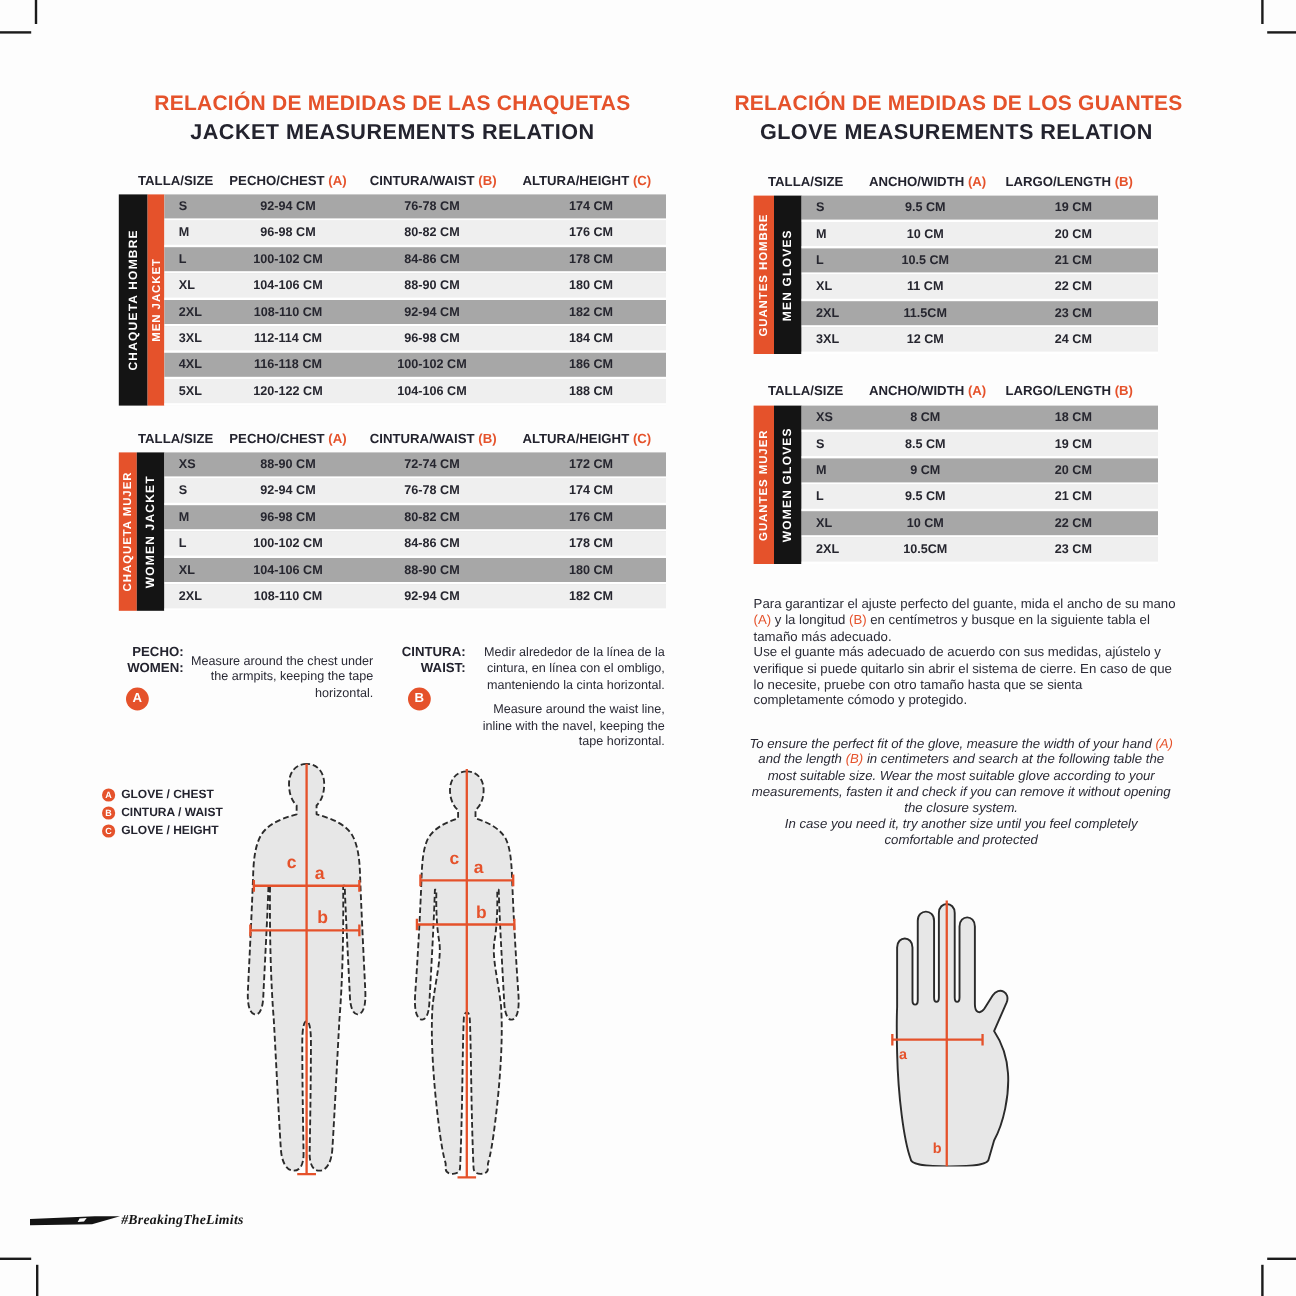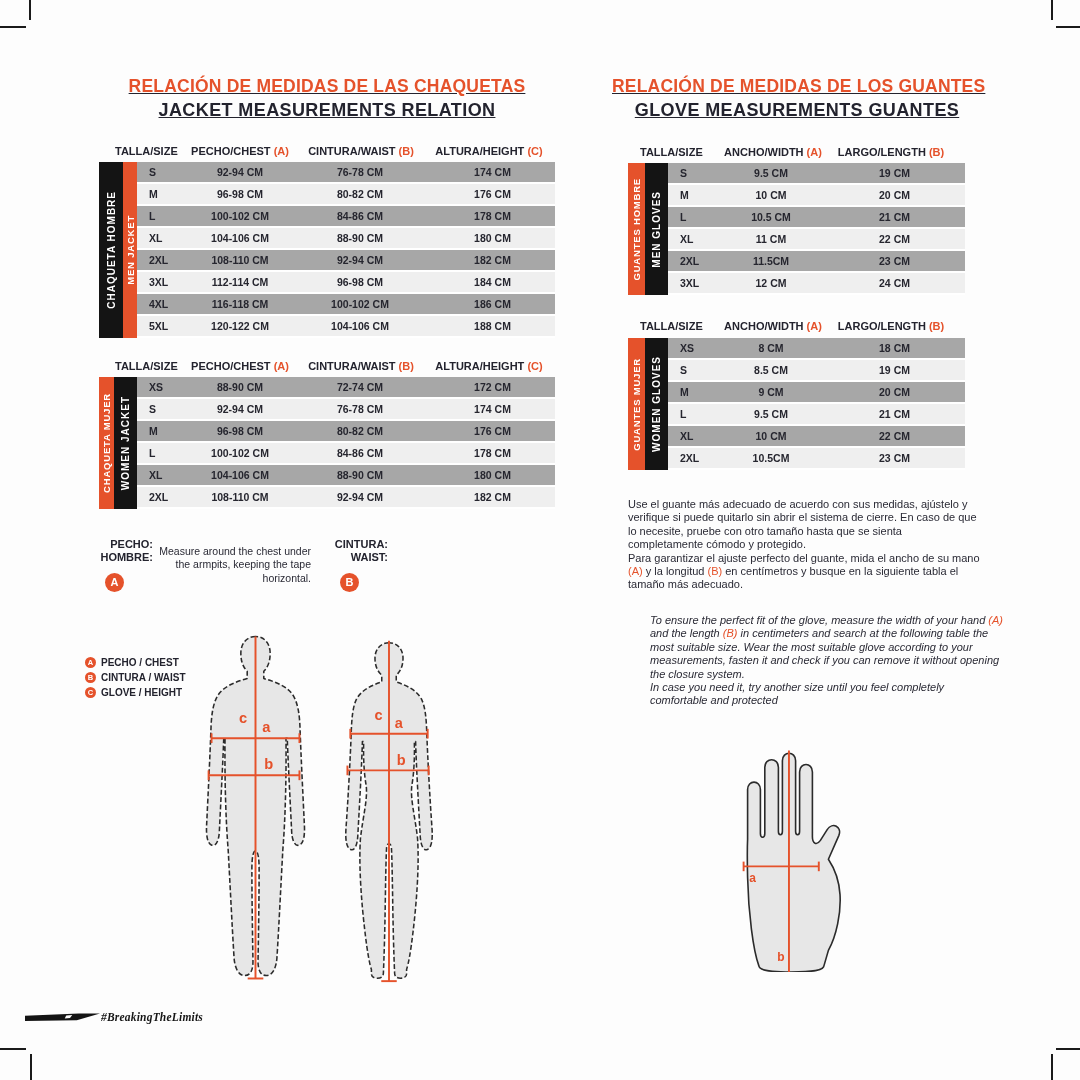--- a/index.html
+++ b/index.html
@@ -1,20 +1,20 @@
 <!DOCTYPE html>
 <html><head>
 <meta charset="utf-8">
 <style>
   :root{ --orange:#e5522b; --ink:#23232e; }
   html,body{margin:0;padding:0;background:#fff;}
   #canvas{position:relative;width:1080px;height:1080px;background:#fdfdfd;
           font-family:"Liberation Sans",sans-serif;color:var(--ink);overflow:hidden;}
   .abs{position:absolute;}
-  .titles{position:absolute;text-align:center;text-decoration:underline;}
+  .titles{position:absolute;text-align:center;}
   .title-es{font-weight:bold;font-size:17.5px;color:var(--orange);letter-spacing:.2px;white-space:nowrap;}
   .title-en{font-weight:bold;font-size:18px;color:var(--ink);letter-spacing:.4px;margin-top:3px;white-space:nowrap;}
   .th{position:absolute;font-size:11px;font-weight:bold;white-space:nowrap;color:var(--ink);}
   .th.centered{transform:translateX(-50%);}
   .ref{color:var(--orange);}
   .tbody{position:absolute;}
   .trow{display:grid;height:22px;border-bottom:2px solid #fff;box-sizing:border-box;align-items:center;}
   .jacket .trow{grid-template-columns:53px 100px 140px 125px;}
   .glove .trow{grid-template-columns:50px 106px 141px;}
   .trow:nth-child(odd){background:#a7a7a7;}
@@ -184,21 +184,21 @@
     <div class="trow">
       <span class="td size">2XL</span>
       <span class="td">108-110 CM</span>
       <span class="td">92-94 CM</span>
       <span class="td">182 CM</span>
     </div>
   </div>
 
   <div class="titles" style="left:612px;top:76px;width:370px;">
     <div class="title-es">RELACIÓN DE MEDIDAS DE LOS GUANTES</div>
-    <div class="title-en">GLOVE MEASUREMENTS GUANTES</div>
+    <div class="title-en">GLOVE MEASUREMENTS RELATION</div>
   </div>
 
   <div>
     <span class="th" style="left:640px;top:146px;">TALLA/SIZE</span>
     <span class="th centered" style="left:773px;top:146px;">
       <span>ANCHO/WIDTH</span> <span class="ref">(A)</span></span>
     <span class="th centered" style="left:891px;top:146px;">
       <span>LARGO/LENGTH</span> <span class="ref">(B)</span></span>
   </div>
 
@@ -286,40 +286,44 @@
     <div class="trow">
       <span class="td size">2XL</span>
       <span class="td">10.5CM</span>
       <span class="td">23 CM</span>
     </div>
   </div>
 
   <div class="mblock" style="left:95px;top:538px;width:216px;">
     <div class="mlabel">
       <div>PECHO:</div>
-      <div>HOMBRE:</div>
+      <div>WOMEN:</div>
       <div class="ref-circle">A</div>
     </div>
     <div class="mtext">
       <div class="en">Measure around the chest under the armpits, keeping the tape horizontal.</div>
     </div>
   </div>
 
   <div class="mblock" style="left:330px;top:538px;width:224px;">
     <div class="mlabel">
       <div>CINTURA:</div>
       <div>WAIST:</div>
       <div class="ref-circle">B</div>
     </div>
+    <div class="mtext">
+      <div class="es">Medir alrededor de la línea de la cintura, en línea con el ombligo, manteniendo la cinta horizontal.</div>
+      <div class="en">Measure around the waist line, inline with the navel, keeping the tape horizontal.</div>
+    </div>
   </div>
 
   <div class="legend" style="left:85px;top:655px;">
     <div class="legend-item">
       <span class="legend-circle">A</span>
-      <span class="legend-label">PECHO / CHEST</span>
+      <span class="legend-label">GLOVE / CHEST</span>
     </div>
     <div class="legend-item">
       <span class="legend-circle">B</span>
       <span class="legend-label">CINTURA / WAIST</span>
     </div>
     <div class="legend-item">
       <span class="legend-circle">C</span>
       <span class="legend-label">GLOVE / HEIGHT</span>
     </div>
   </div>
@@ -352,27 +356,27 @@
       <line x1="22" y1="138" x2="106" y2="138"></line>
       <line x1="22" y1="133" x2="22" y2="143"></line>
       <line x1="106" y1="133" x2="106" y2="143"></line>
     </g>
     <text class="fig-label" x="50" y="86">c</text>
     <text class="fig-label" x="71" y="94">a</text>
     <text class="fig-label" x="73" y="132">b</text>
   </svg>
 
   <div class="note" style="left:628px;top:498px;width:352px;">
-    <div>Use el guante más adecuado de acuerdo con sus medidas, ajústelo y verifique si puede quitarlo sin abrir el sistema de cierre. En caso de que lo necesite, pruebe con otro tamaño hasta que se sienta completamente cómodo y protegido.</div>
     <div>
       <span>Para garantizar el ajuste perfecto del guante, mida el ancho de su mano </span><span class="orange">(A)</span><span> y la longitud </span><span class="orange">(B)</span><span> en centímetros y busque en la siguiente tabla el tamaño más adecuado.</span>
     </div>
-  </div>
-
-  <div class="note en" style="left:650px;top:614px;width:354px;">
+    <div>Use el guante más adecuado de acuerdo con sus medidas, ajústelo y verifique si puede quitarlo sin abrir el sistema de cierre. En caso de que lo necesite, pruebe con otro tamaño hasta que se sienta completamente cómodo y protegido.</div>
+  </div>
+
+  <div class="note en" style="left:624px;top:614px;width:354px;text-align:center;">
     <div>
       <span>To ensure the perfect fit of the glove, measure the width of your hand </span><span class="orange">(A)</span><span> and the length </span><span class="orange">(B)</span><span> in centimeters and search at the following table the most suitable size.  Wear the most suitable glove according to your measurements, fasten it and check if you can remove it without opening the closure system.</span>
     </div>
     <div>In case you need it, try another size until you feel completely comfortable and protected</div>
   </div>
 
   <svg class="abs" style="left:722px;top:740px;" width="128" height="232" viewBox="0 0 160 290">
     <path fill="#e7e7e7" stroke="#2b2b2b" stroke-width="2" stroke-linejoin="round" d="M46,282 C39,263 33,216 32,172 C31.5,150 31.5,135 32,124 L32,62 C32,49.5 48,49.5 48,62 L48,117 C48,123 53.5,123 53.5,117 L53.5,34 C53.5,21.5 70.5,21.5 70.5,34 L70.5,114 C70.5,120 75.5,120 75.5,114 L75.5,26 C75.5,13.5 92,13.5 92,26 L92,114 C92,120 97,120 97,114 L97,40 C97,27.5 113,27.5 113,40 L113,121 C113,130 118.5,132 123,125.5 L131.5,112 C138,102 150.5,108.5 146,119.5 L133,149 C141,161 146.5,177 147.5,193 C149,216 143,245 133,263 L127.5,282 C127.5,287.5 116,290 86.5,290 C57,290 46,287.5 46,282 Z"></path>
     <g stroke="#e5522b" stroke-width="2.4">
       <line x1="27" y1="158" x2="121" y2="158"></line>

